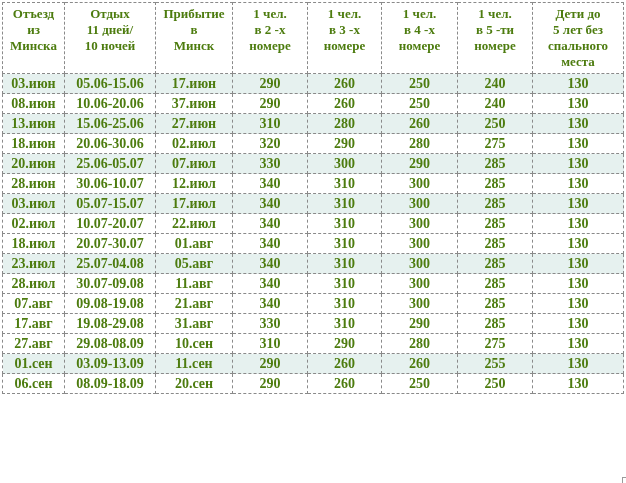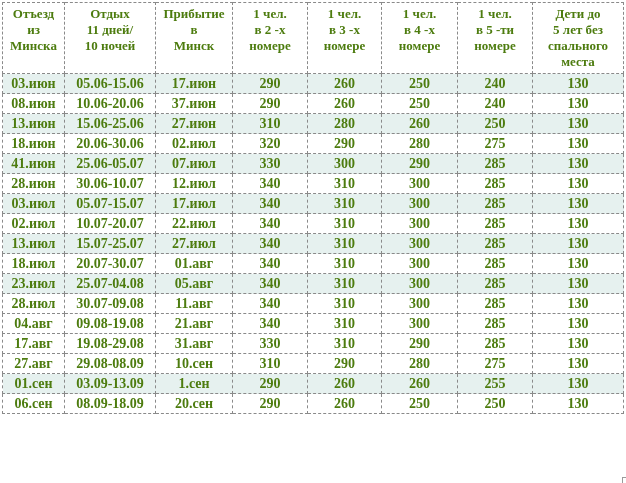--- a/index.html
+++ b/index.html
@@ -99,21 +99,21 @@
         <td>18.июн</td>
         <td>20.06-30.06</td>
         <td>02.июл</td>
         <td>320</td>
         <td>290</td>
         <td>280</td>
         <td>275</td>
         <td>130</td>
       </tr>
       <tr class="shade">
-        <td>41.июн</td>
+        <td>20.июн</td>
         <td>25.06-05.07</td>
         <td>07.июл</td>
         <td>330</td>
         <td>300</td>
         <td>290</td>
         <td>285</td>
         <td>130</td>
       </tr>
       <tr class="plain">
         <td>28.июн</td>
@@ -138,30 +138,20 @@
       <tr class="plain">
         <td>02.июл</td>
         <td>10.07-20.07</td>
         <td>22.июл</td>
         <td>340</td>
         <td>310</td>
         <td>300</td>
         <td>285</td>
         <td>130</td>
       </tr>
-      <tr class="shade">
-        <td>13.июл</td>
-        <td>15.07-25.07</td>
-        <td>27.июл</td>
-        <td>340</td>
-        <td>310</td>
-        <td>300</td>
-        <td>285</td>
-        <td>130</td>
-      </tr>
       <tr class="plain">
         <td>18.июл</td>
         <td>20.07-30.07</td>
         <td>01.авг</td>
         <td>340</td>
         <td>310</td>
         <td>300</td>
         <td>285</td>
         <td>130</td>
       </tr>
@@ -179,21 +169,21 @@
         <td>28.июл</td>
         <td>30.07-09.08</td>
         <td>11.авг</td>
         <td>340</td>
         <td>310</td>
         <td>300</td>
         <td>285</td>
         <td>130</td>
       </tr>
       <tr class="plain">
-        <td>04.авг</td>
+        <td>07.авг</td>
         <td>09.08-19.08</td>
         <td>21.авг</td>
         <td>340</td>
         <td>310</td>
         <td>300</td>
         <td>285</td>
         <td>130</td>
       </tr>
       <tr class="plain">
         <td>17.авг</td>
@@ -211,21 +201,21 @@
         <td>10.сен</td>
         <td>310</td>
         <td>290</td>
         <td>280</td>
         <td>275</td>
         <td>130</td>
       </tr>
       <tr class="shade">
         <td>01.сен</td>
         <td>03.09-13.09</td>
-        <td>1.сен</td>
+        <td>11.сен</td>
         <td>290</td>
         <td>260</td>
         <td>260</td>
         <td>255</td>
         <td>130</td>
       </tr>
       <tr class="plain">
         <td>06.сен</td>
         <td>08.09-18.09</td>
         <td>20.сен</td>

